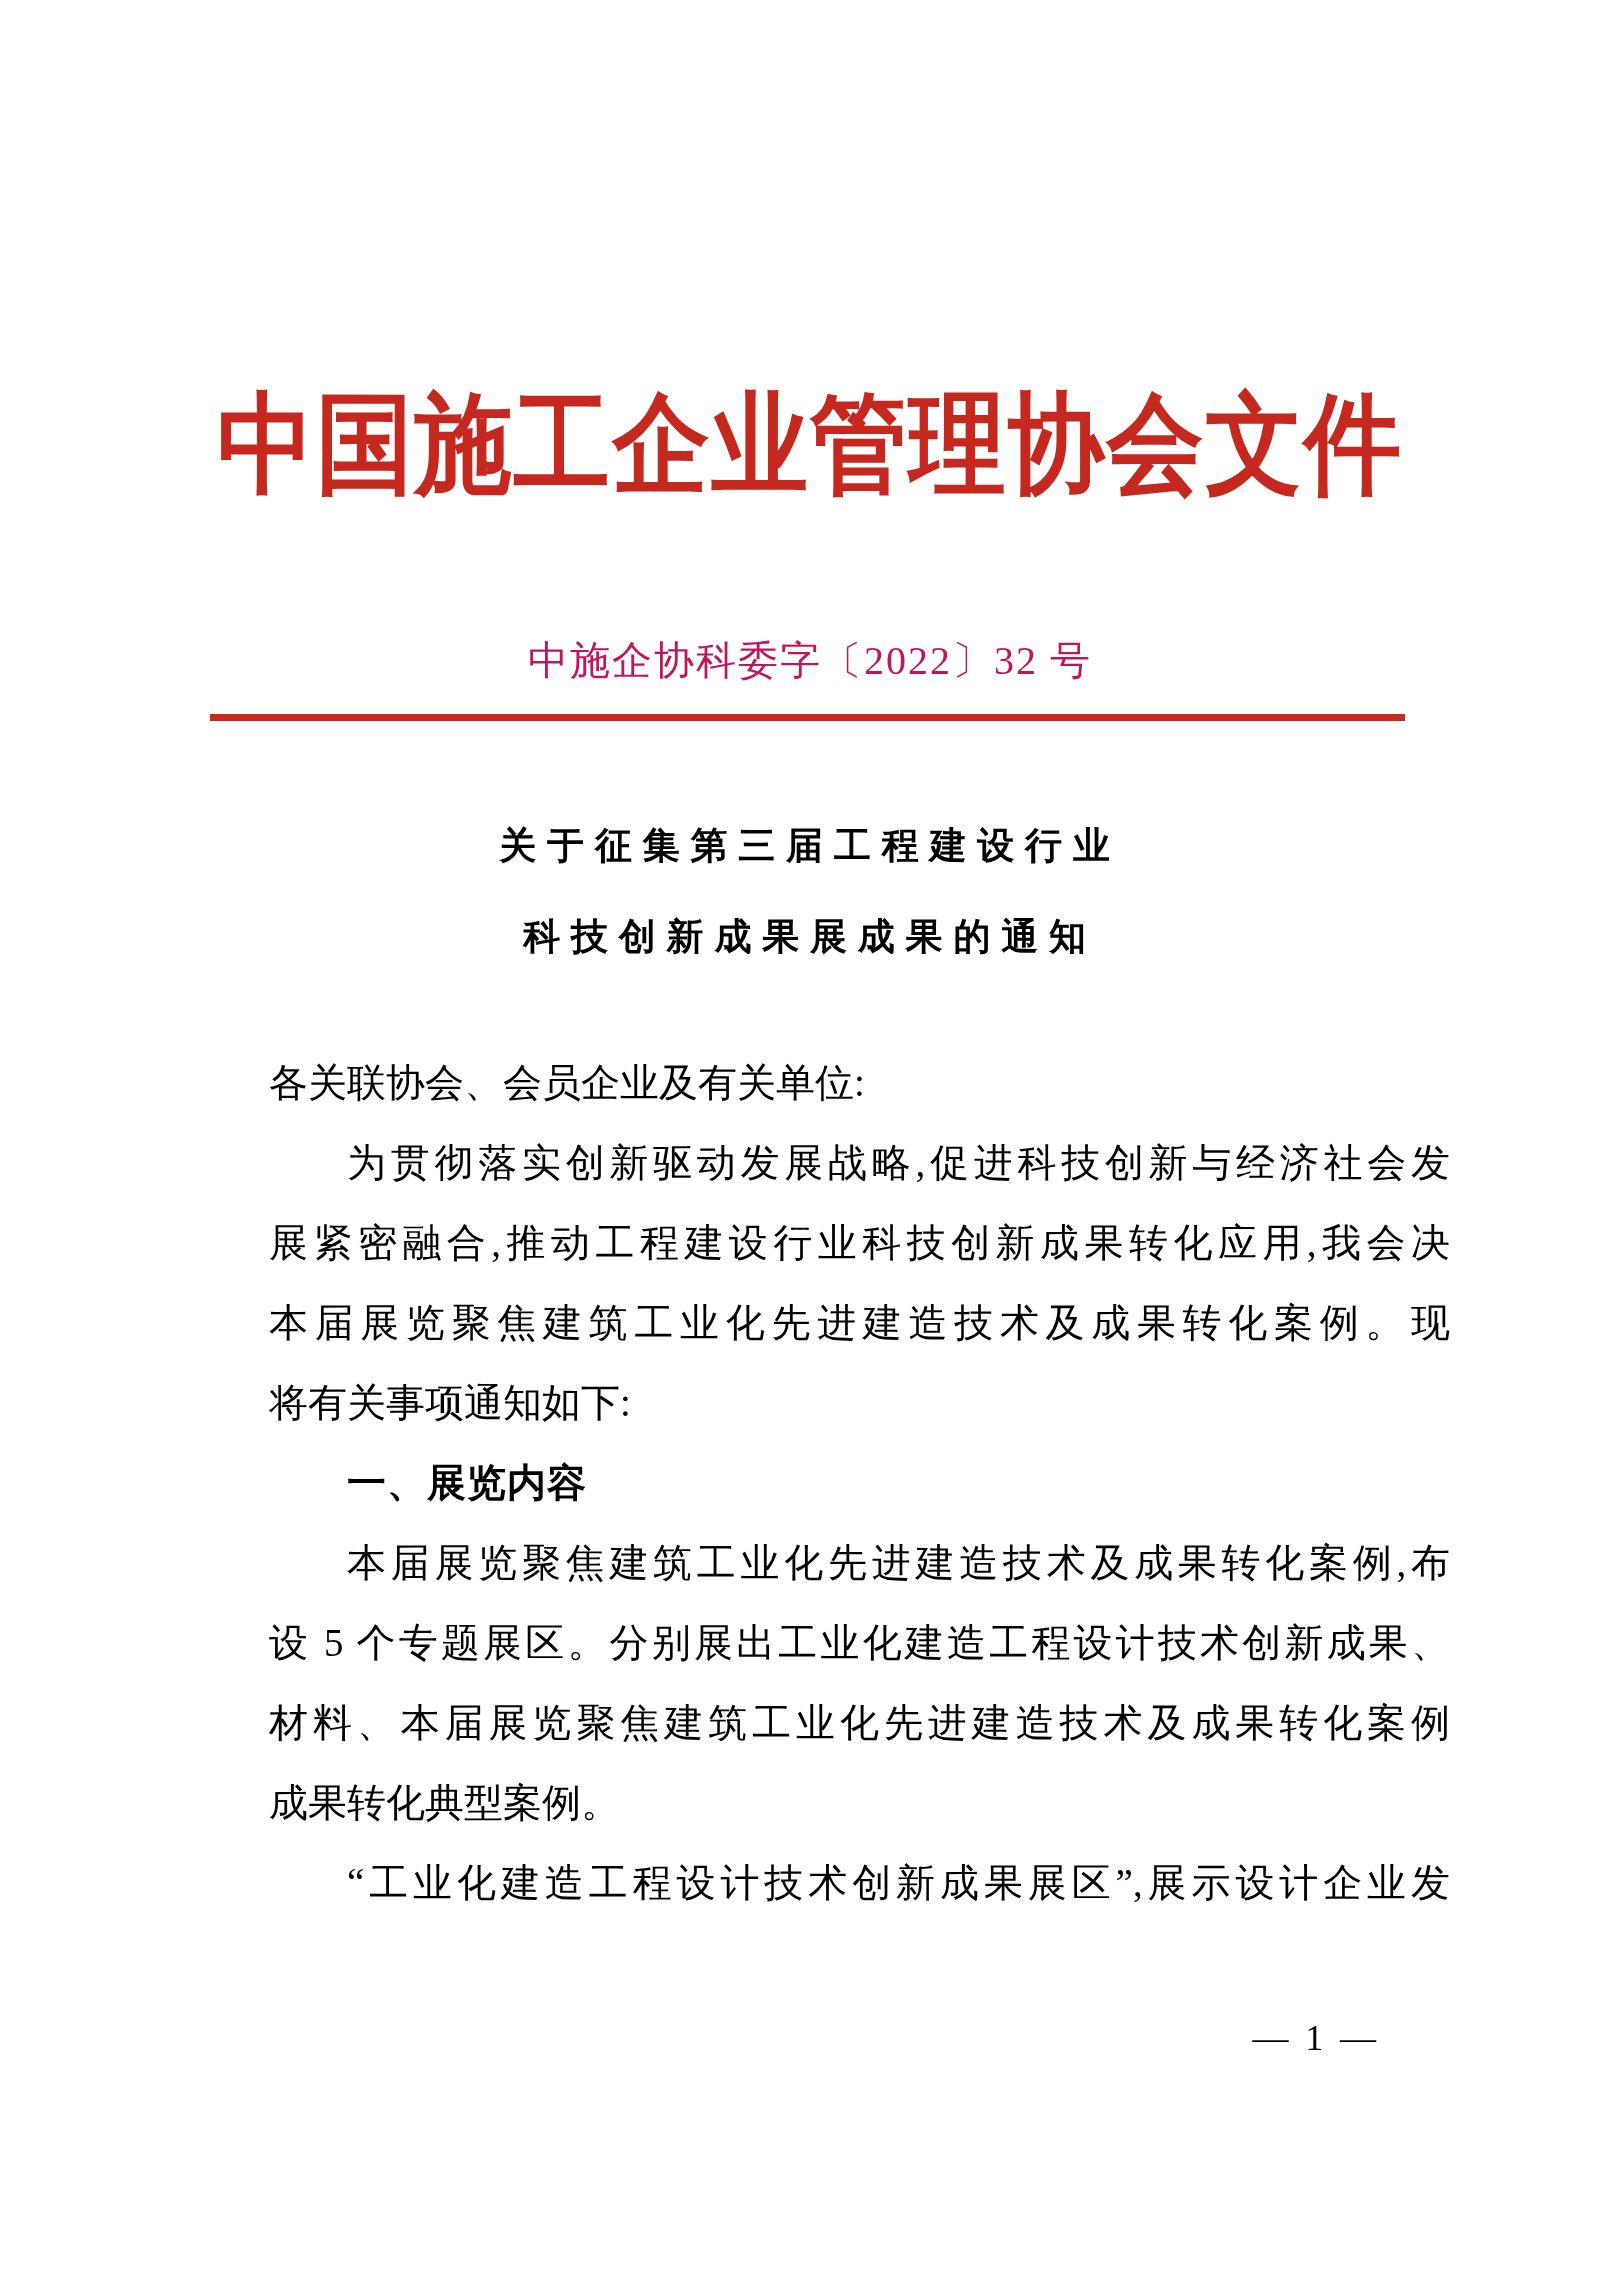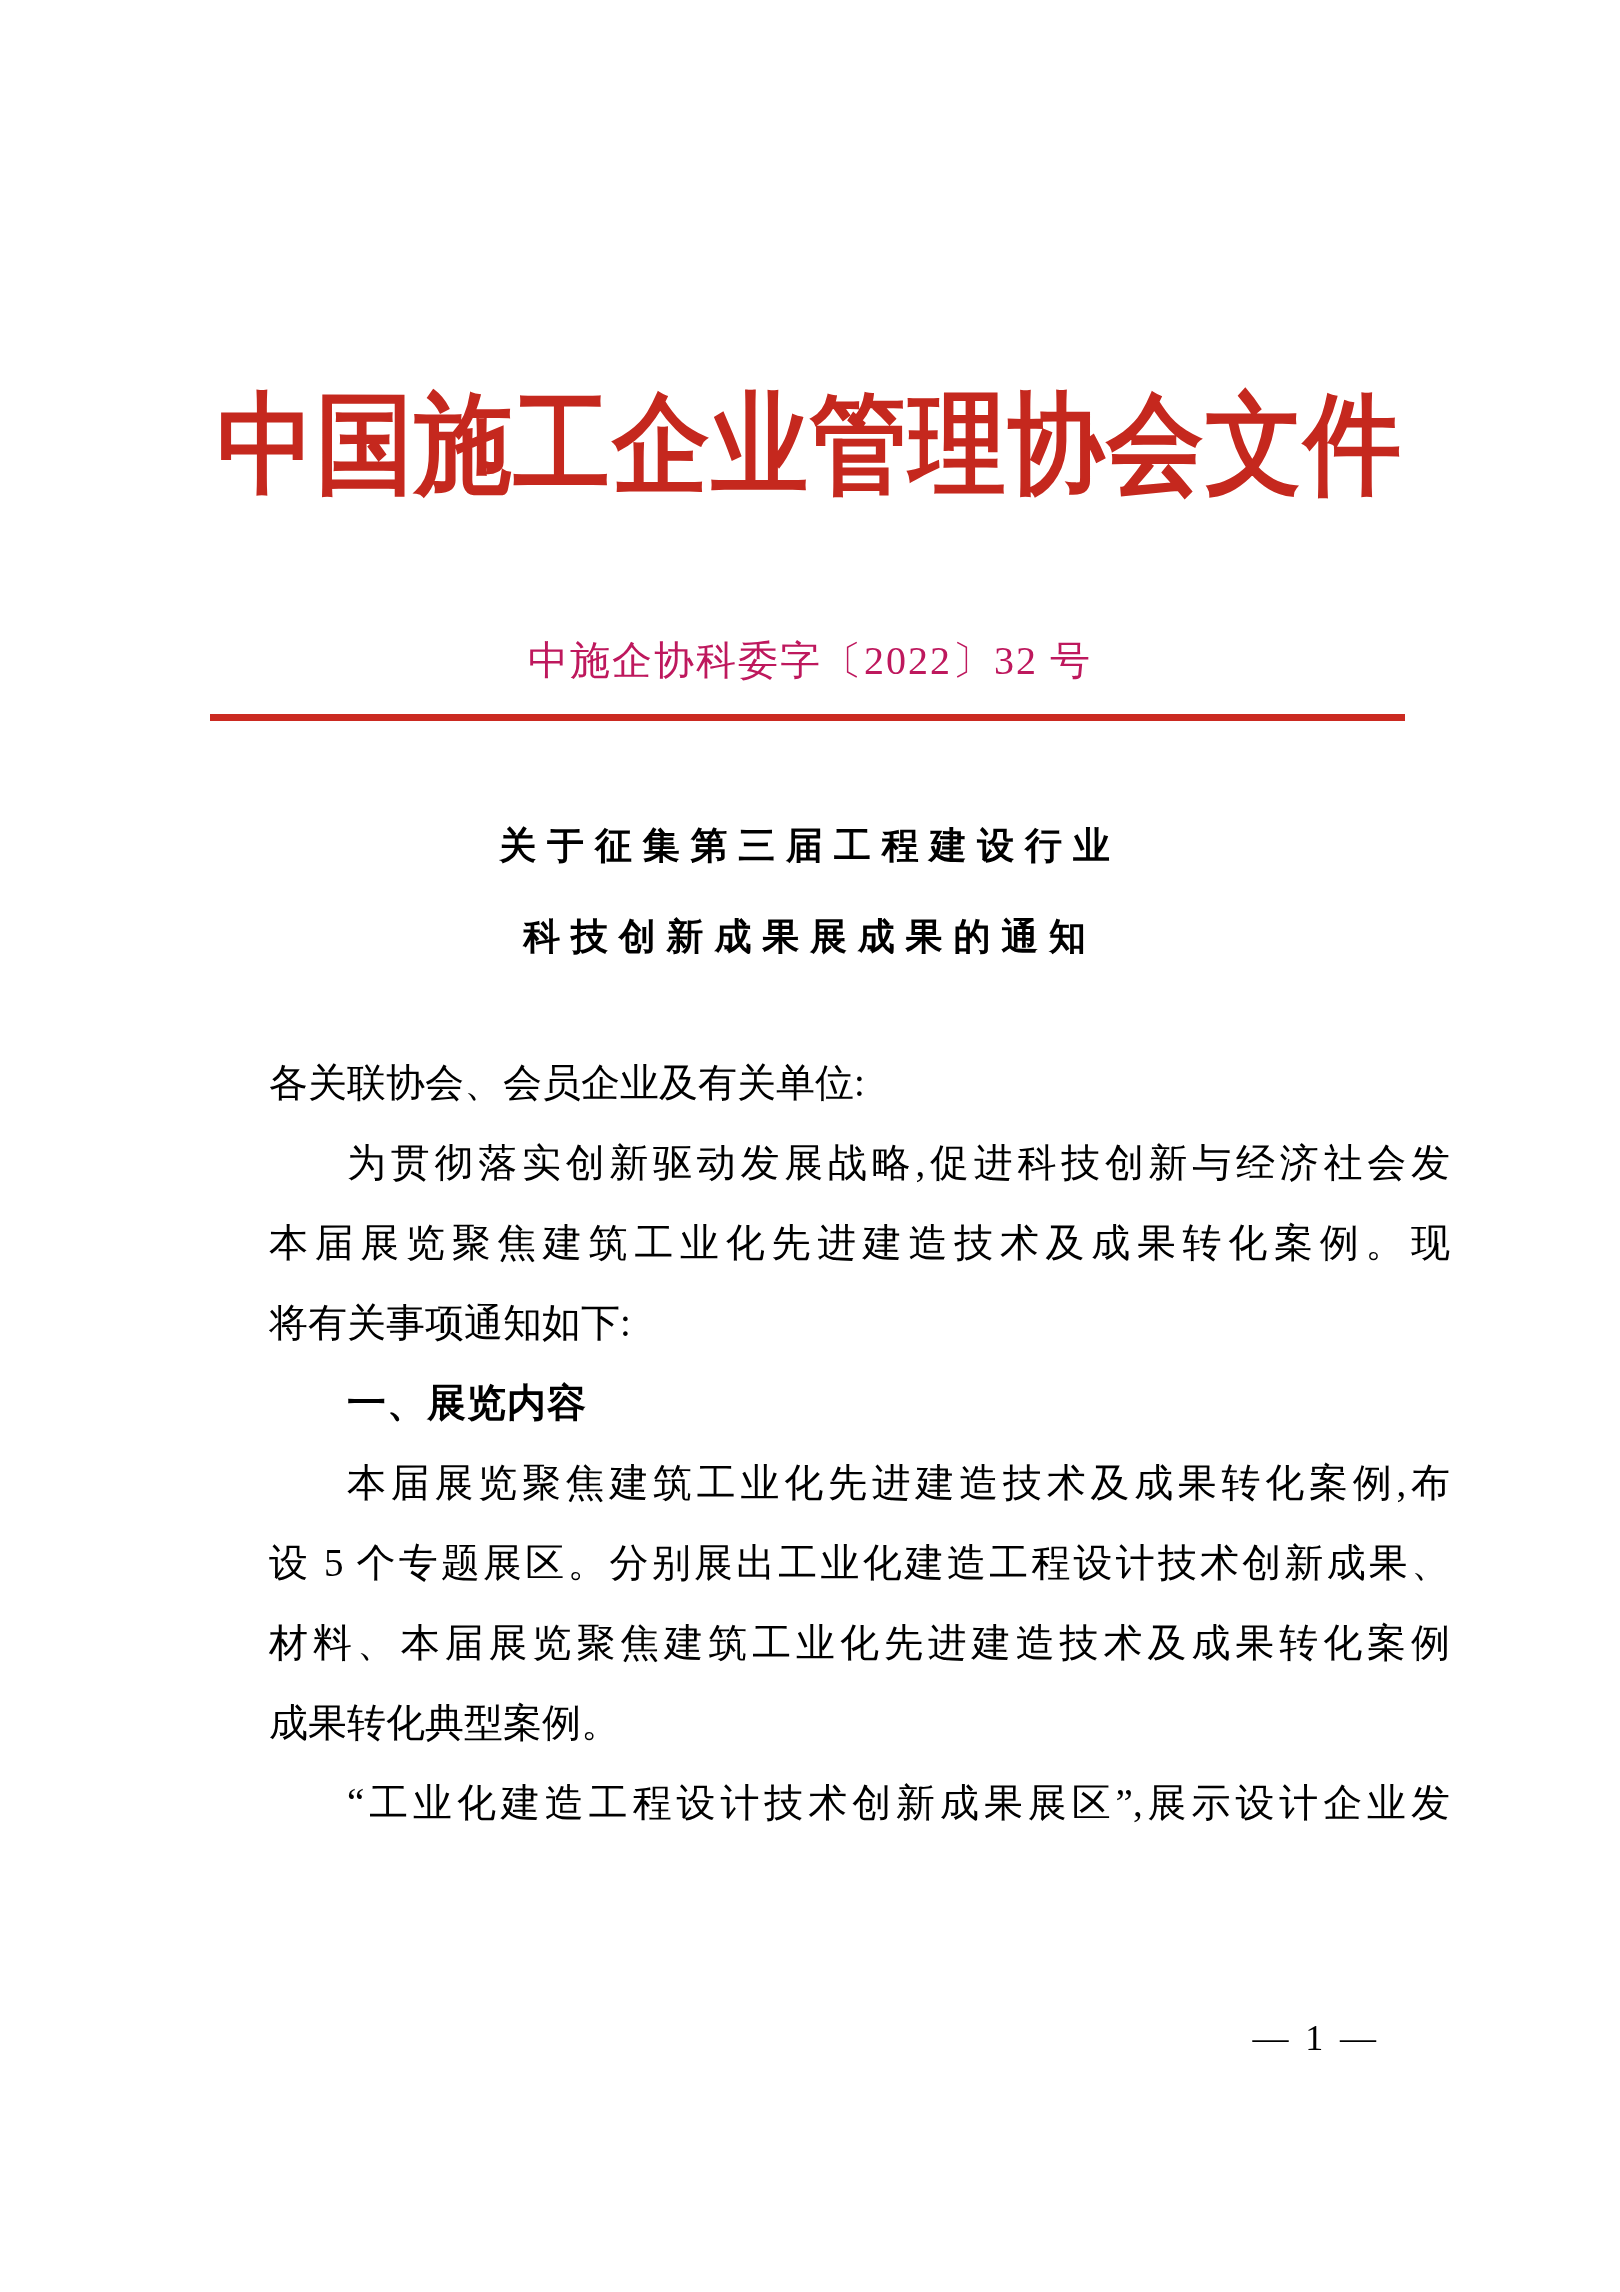--- a/index.html
+++ b/index.html
@@ -120,20 +120,21 @@
 
   <div class="red-rule"></div>
 
   <div class="notice-title-line l1">关于征集第三届工程建设行业</div>
 
   <div class="notice-title-line l2">科技创新成果展成果的通知</div>
 
   <div class="body-block">
     <div class="bline">各关联协会、会员企业及有关单位:</div>
     <div class="bline indent justify">为贯彻落实创新驱动发展战略,促进科技创新与经济社会发</div>
+    <div class="bline justify">展紧密融合,推动工程建设行业科技创新成果转化应用,我会决</div>
     <div class="bline justify">本届展览聚焦建筑工业化先进建造技术及成果转化案例。现</div>
     <div class="bline">将有关事项通知如下:</div>
     <div class="bline indent heading">一、展览内容</div>
     <div class="bline indent justify">本届展览聚焦建筑工业化先进建造技术及成果转化案例,布</div>
     <div class="bline justify">设 5 个专题展区。分别展出工业化建造工程设计技术创新成果、</div>
     <div class="bline justify">材料、本届展览聚焦建筑工业化先进建造技术及成果转化案例</div>
     <div class="bline">成果转化典型案例。</div>
     <div class="bline indent justify">“工业化建造工程设计技术创新成果展区”,展示设计企业发</div>
   </div>
 

